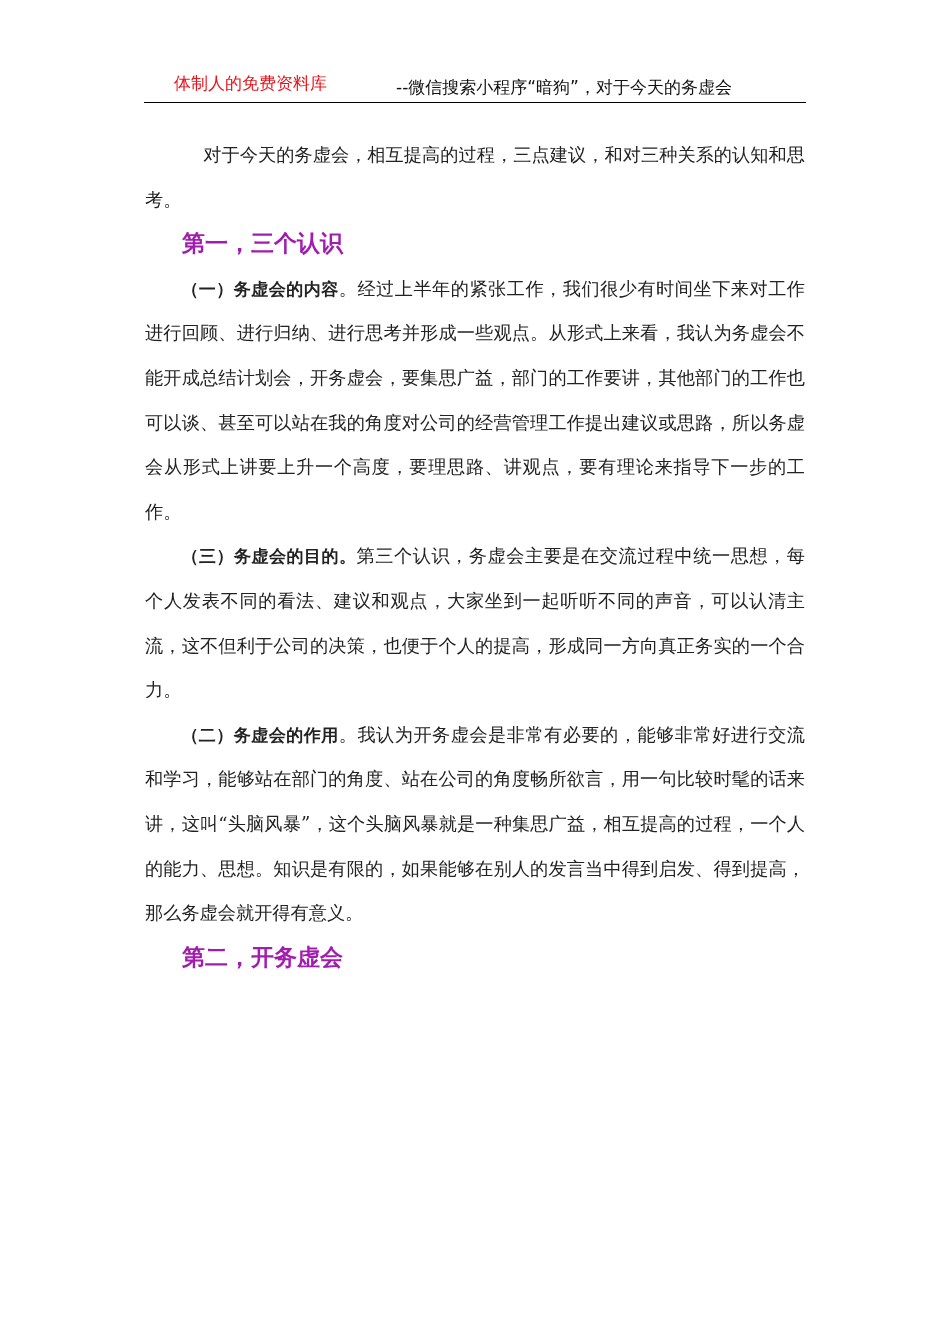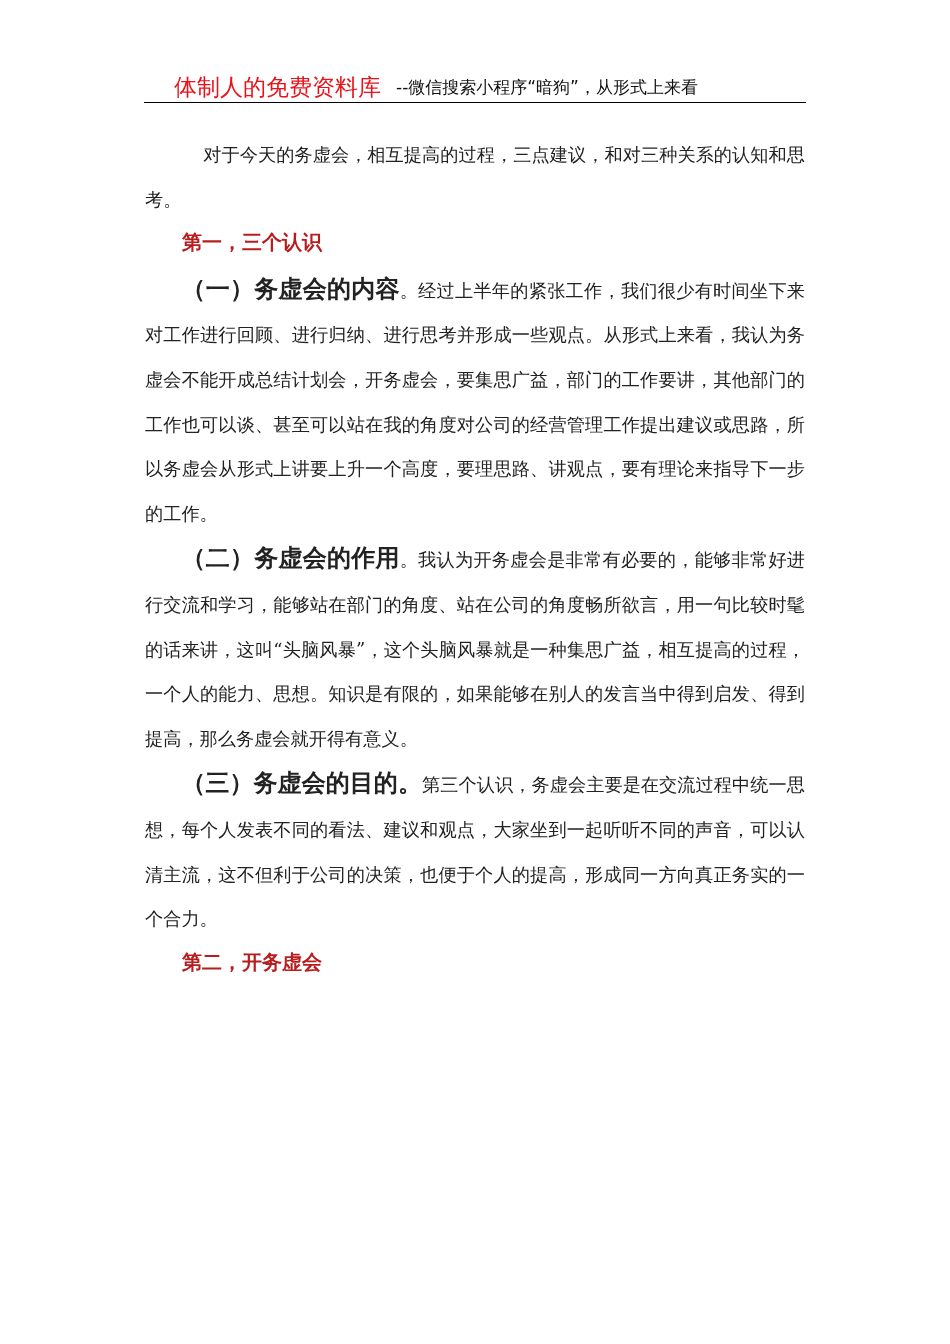--- a/index.html
+++ b/index.html
@@ -22,21 +22,21 @@
       width: 662px;
       height: 36px;
       border-bottom: 1px solid #000;
       white-space: nowrap;
     }
     .page-header .brand {
       position: absolute;
       left: 30px;
       top: 6px;
       font-family: "DejaVu Sans", "Liberation Sans", sans-serif;
-      font-size: 23px;
+      font-size: 17px;
       color: #e8131b;
       letter-spacing: 0px;
     }
     .page-header .tagline {
       position: absolute;
       left: 252px;
       top: 10px;
       font-family: "DejaVu Sans", "Liberation Sans", sans-serif;
       font-size: 17px;
       color: #111;
@@ -53,48 +53,48 @@
       line-height: 44.6px;
       text-align: justify;
       text-indent: 2em;
       color: #222;
     }
     .para.first {
       text-indent: 3.2em;
     }
     .heading {
       margin: 0;
-      font-size: 20px;
+      font-size: 23px;
       line-height: 44.6px;
       font-weight: bold;
       padding-left: 37px;
-      font-family: Liberation Mono, monospace;
-      color: #b91c1c;
+      font-family: Liberation Serif, serif;
+      color: #a21caf;
     }
     .para b {
       font-family: "DejaVu Sans", "Liberation Sans", sans-serif;
       font-weight: bold;
-      font-size: 24px;
+      font-size: 17px;
       color: #222;
     }
   </style>
 </head>
 <body>
 
 <div class="page-header">
   <span class="brand">体制人的免费资料库</span>
-  <span class="tagline">--微信搜索小程序“暗狗”，从形式上来看</span>
+  <span class="tagline">--微信搜索小程序“暗狗”，对于今天的务虚会</span>
 </div>
 
 <div class="content">
   <p class="para first">对于今天的务虚会，相互提高的过程，三点建议，和对三种关系的认知和思考。</p>
 
   <p class="heading">第一，三个认识</p>
 
   <p class="para"><b>（一）务虚会的内容</b><span>。经过上半年的紧张工作，我们很少有时间坐下来对工作进行回顾、进行归纳、进行思考并形成一些观点。从形式上来看，我认为务虚会不能开成总结计划会，开务虚会，要集思广益，部门的工作要讲，其他部门的工作也可以谈、甚至可以站在我的角度对公司的经营管理工作提出建议或思路，所以务虚会从形式上讲要上升一个高度，要理思路、讲观点，要有理论来指导下一步的工作。</span></p>
 
+  <p class="para"><b>（三）务虚会的目的。</b><span>第三个认识，务虚会主要是在交流过程中统一思想，每个人发表不同的看法、建议和观点，大家坐到一起听听不同的声音，可以认清主流，这不但利于公司的决策，也便于个人的提高，形成同一方向真正务实的一个合力。</span></p>
+
   <p class="para"><b>（二）务虚会的作用</b><span>。我认为开务虚会是非常有必要的，能够非常好进行交流和学习，能够站在部门的角度、站在公司的角度畅所欲言，用一句比较时髦的话来讲，这叫“头脑风暴”，这个头脑风暴就是一种集思广益，相互提高的过程，一个人的能力、思想。知识是有限的，如果能够在别人的发言当中得到启发、得到提高，那么务虚会就开得有意义。</span></p>
-
-  <p class="para"><b>（三）务虚会的目的。</b><span>第三个认识，务虚会主要是在交流过程中统一思想，每个人发表不同的看法、建议和观点，大家坐到一起听听不同的声音，可以认清主流，这不但利于公司的决策，也便于个人的提高，形成同一方向真正务实的一个合力。</span></p>
 
   <p class="heading">第二，开务虚会</p>
 
 </div>
 
 </body></html>

